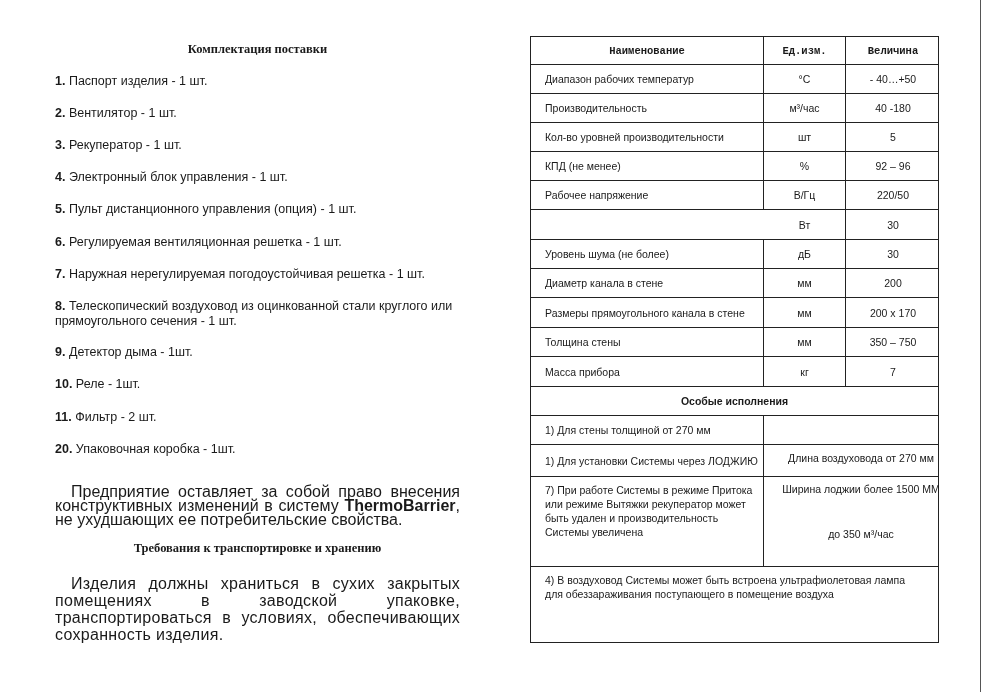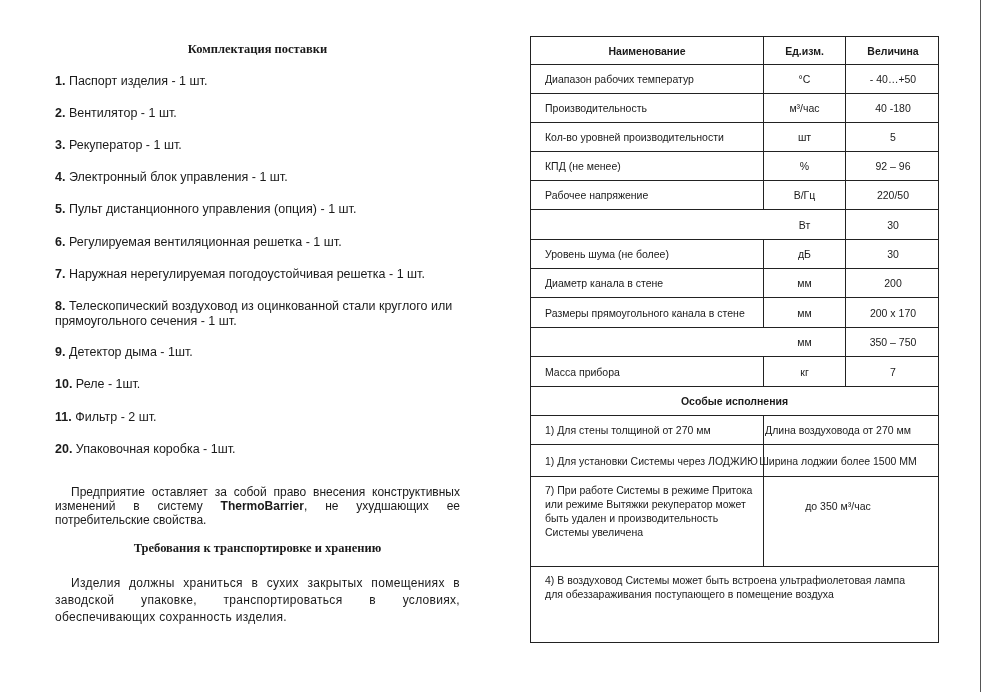--- a/index.html
+++ b/index.html
@@ -8,36 +8,36 @@
     font-family: "Liberation Sans", "DejaVu Sans", sans-serif; color: #1a1a1a;
     overflow: hidden;
   }
   .page-edge { position: absolute; left: 980px; top: 0; width: 1px; height: 692px; background: #555; }
 
   
   .left { position: absolute; left: 55px; top: 0; width: 405px; }
   .h-title { position: absolute; left: 0; width: 405px; text-align: center; font-weight: bold; font-size: 12.5px; font-family: Liberation Serif, serif; }
   .item { position: absolute; left: 0; width: 405px; font-size: 12.5px; line-height: 15px; }
   .item b { font-weight: bold; }
-  .para { position: absolute; left: 0; width: 405px; font-size: 12px; line-height: 14px; text-align: justify; }
+  .para { position: absolute; left: 0; width: 405px; font-size: 16px; line-height: 14px; text-align: justify; }
   .para .indent { display: inline-block; width: 16px; }
 
   
   .tbl { position: absolute; left: 530px; top: 36px; width: 409px; height: 607px; border: 1.5px solid #222; box-sizing: border-box; }
   .row { position: absolute; left: 0; width: 100%; border-top: 1px solid #222; box-sizing: border-box; font-size: 10.5px; }
   .row:first-child { border-top: none; }
   .cell { position: absolute; top: 0; height: 100%; display: flex; align-items: center; box-sizing: border-box; }
   .c1 { left: 0; width: 233px; padding-left: 14px; border-right: 1px solid #222; }
   .c2 { left: 233px; width: 82px; justify-content: center; border-right: 1px solid #222; }
   .c3 { left: 315px; width: 94px; justify-content: center; }
-  .hdr { font-weight: bold; }
+  .hdr { font-weight: bold; font-family: Liberation Mono, monospace; }
   .hdr .c1 { justify-content: center; padding-left: 0; }
   .full { left: 0; width: 100%; justify-content: center; font-weight: bold; }
   .s1 { left: 0; width: 233px; padding-left: 14px; border-right: 1px solid #222; }
-  .s2 { left: 219px; width: 176px; justify-content: center; }
+  .s2 { left: 242px; width: 176px; justify-content: center; margin-top: 28px; }
   .multi { align-items: flex-start; padding-top: 6px; line-height: 14px; }
   .wide { left: 0; width: 100%; padding: 6px 14px 0 14px; align-items: flex-start; line-height: 14px; }
 </style>
 </head>
 <body>
 
 <div class="page-edge"></div>
 
 <div class="left">
   <div class="h-title" style="top:42px">Комплектация поставки</div>
@@ -106,20 +106,21 @@
     <div class="cell c1">Диаметр канала в стене</div>
     <div class="cell c2">мм</div>
     <div class="cell c3">200</div>
   </div>
   <div class="row" style="top:260px; height:30px">
     <div class="cell c1">Размеры прямоугольного канала в стене</div>
     <div class="cell c2">мм</div>
     <div class="cell c3">200  х 170</div>
   </div>
   <div class="row" style="top:290px; height:29px">
+    <div class="cell c1">Толщина стены</div>
     <div class="cell c2">мм</div>
     <div class="cell c3">350 – 750</div>
   </div>
   <div class="row" style="top:319px; height:30px">
     <div class="cell c1">Масса прибора</div>
     <div class="cell c2">кг</div>
     <div class="cell c3">7</div>
   </div>
 
   <div class="row" style="top:349px; height:29px">

